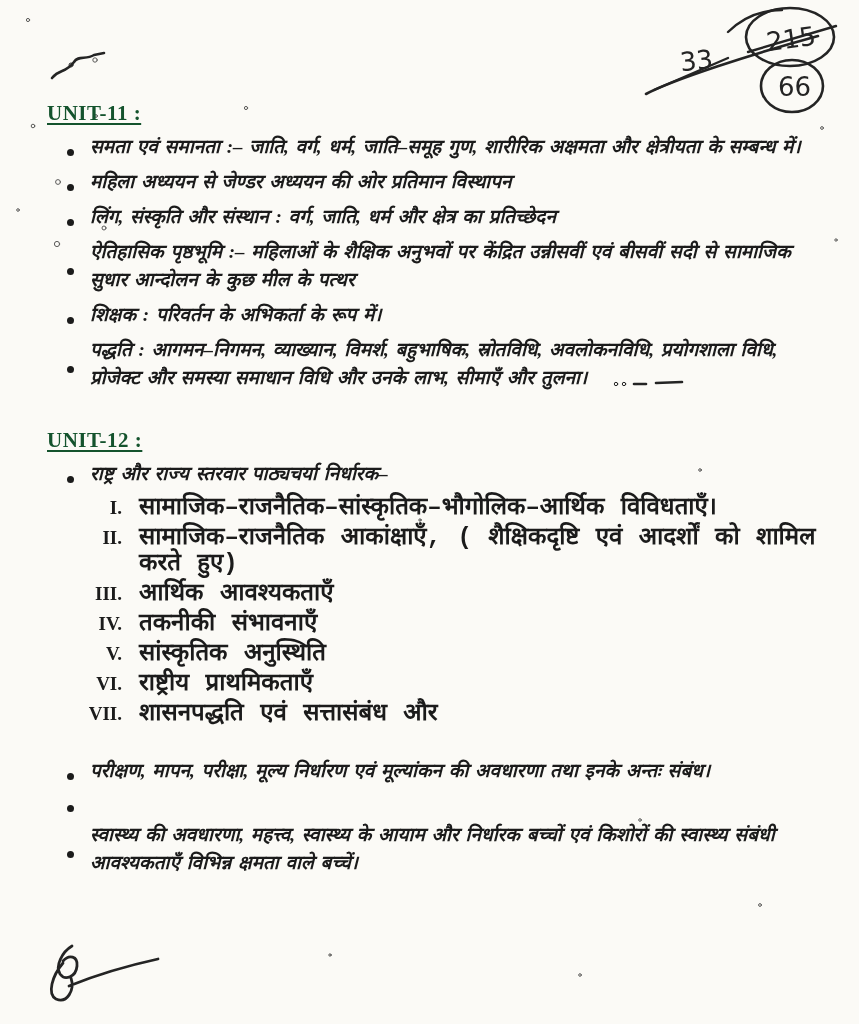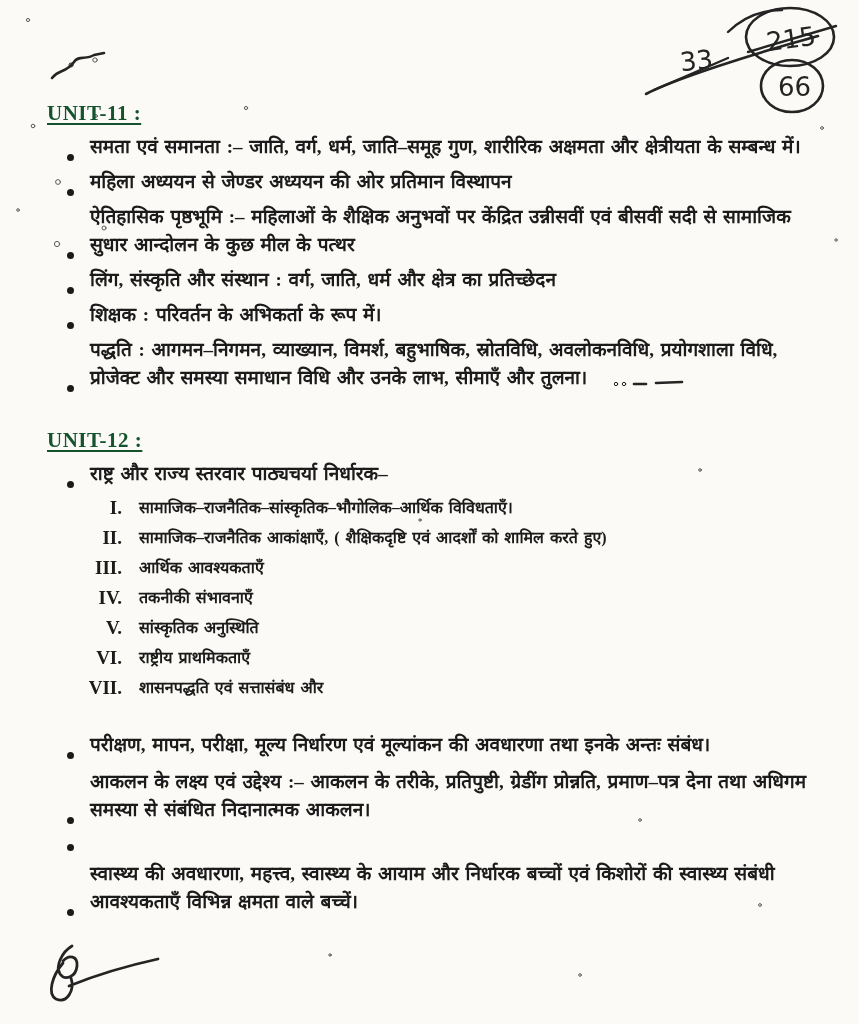--- a/index.html
+++ b/index.html
@@ -23,22 +23,23 @@
     font-weight:700;
     letter-spacing:0.5px;
     text-decoration:underline;
     text-underline-offset:3px;
     color:#14532d;
     margin-bottom:7px;
   }
   .bullet-list { list-style:none; }
   .bullet-item {
     display:flex;
-    align-items:flex-end;
+    align-items:center;
     margin-bottom:7px;
+    font-style:italic;
   }
   .dot {
     flex:0 0 7px;
     width:7px; height:7px;
     background:#1b1b1b;
     border-radius:50%;
     margin:11px 16px 0 20px;
   }
   .b-text {
     font-size:19px;
@@ -51,24 +52,25 @@
   .roman-item { display:flex; margin-bottom:4px; }
   .roman-num {
     flex:0 0 92px;
     text-align:right;
     padding-right:17px;
     font-size:19px;
     line-height:26px;
     font-weight:600;
   }
   .roman-text {
-    font-size:16px;
+    font-size:24px;
     line-height:26px;
     font-weight:600;
     word-spacing:2px;
+    font-family:Liberation Mono, monospace;
   }
   .unit12-block { margin-top:36px; }
   .group2 { margin-top:0; }
   .group2 .bullet-item { margin-bottom:9px; }
   .annot { position:absolute; }
   .annot path, .annot line, .annot ellipse, .annot circle {
     fill:none; stroke:#242424; stroke-linecap:round; stroke-linejoin:round;
   }
   .hand-num {
     font-family:"DejaVu Sans",sans-serif;
@@ -145,25 +147,25 @@
         <li class="bullet-item">
           <span class="dot"></span>
           <span class="b-text">समता एवं समानता :– जाति, वर्ग, धर्म, जाति–समूह गुण, शारीरिक अक्षमता और क्षेत्रीयता के सम्बन्ध में।</span>
         </li>
         <li class="bullet-item">
           <span class="dot"></span>
           <span class="b-text">महिला अध्ययन से जेण्डर अध्ययन की ओर प्रतिमान विस्थापन</span>
         </li>
         <li class="bullet-item">
           <span class="dot"></span>
+          <span class="b-text">लिंग, संस्कृति और संस्थान : वर्ग, जाति, धर्म और क्षेत्र का प्रतिच्छेदन</span>
+        </li>
+        <li class="bullet-item">
+          <span class="dot"></span>
           <span class="b-text">ऐतिहासिक पृष्ठभूमि :– महिलाओं के शैक्षिक अनुभवों पर केंद्रित उन्नीसवीं एवं बीसवीं सदी से सामाजिक सुधार आन्दोलन के कुछ मील के पत्थर</span>
-        </li>
-        <li class="bullet-item">
-          <span class="dot"></span>
-          <span class="b-text">लिंग, संस्कृति और संस्थान : वर्ग, जाति, धर्म और क्षेत्र का प्रतिच्छेदन</span>
         </li>
         <li class="bullet-item">
           <span class="dot"></span>
           <span class="b-text">शिक्षक : परिवर्तन के अभिकर्ता के रूप में।</span>
         </li>
         <li class="bullet-item">
           <span class="dot"></span>
           <span class="b-text">पद्धति : आगमन–निगमन, व्याख्यान, विमर्श, बहुभाषिक, स्रोतविधि, अवलोकनविधि, प्रयोगशाला विधि, प्रोजेक्ट और समस्या समाधान विधि और उनके लाभ, सीमाएँ और तुलना।</span>
         </li>
       </ul>
@@ -210,24 +212,20 @@
         </li>
       </ol>
 
       <ul class="bullet-list group2">
         <li class="bullet-item">
           <span class="dot"></span>
           <span class="b-text">परीक्षण, मापन, परीक्षा, मूल्य निर्धारण एवं मूल्यांकन की अवधारणा तथा इनके अन्तः संबंध।</span>
         </li>
         <li class="bullet-item">
           <span class="dot"></span>
-          <span class="b-text">आकलन के लक्ष्य एवं उद्देश्य :– आकलन के तरीके, प्रतिपुष्टी, ग्रेडींग प्रोन्नति, प्रमाण–पत्र देना तथा अधिगम समस्या से संबंधित निदानात्मक आकलन।</span>
-        </li>
-        <li class="bullet-item">
-          <span class="dot"></span>
         </li>
         <li class="bullet-item">
           <span class="dot"></span>
           <span class="b-text">स्वास्थ्य की अवधारणा, महत्त्व, स्वास्थ्य के आयाम और निर्धारक बच्चों एवं किशोरों की स्वास्थ्य संबंधी आवश्यकताएँ विभिन्न क्षमता वाले बच्चें।</span>
         </li>
 
       </ul>
     </section>
 
   </div>

